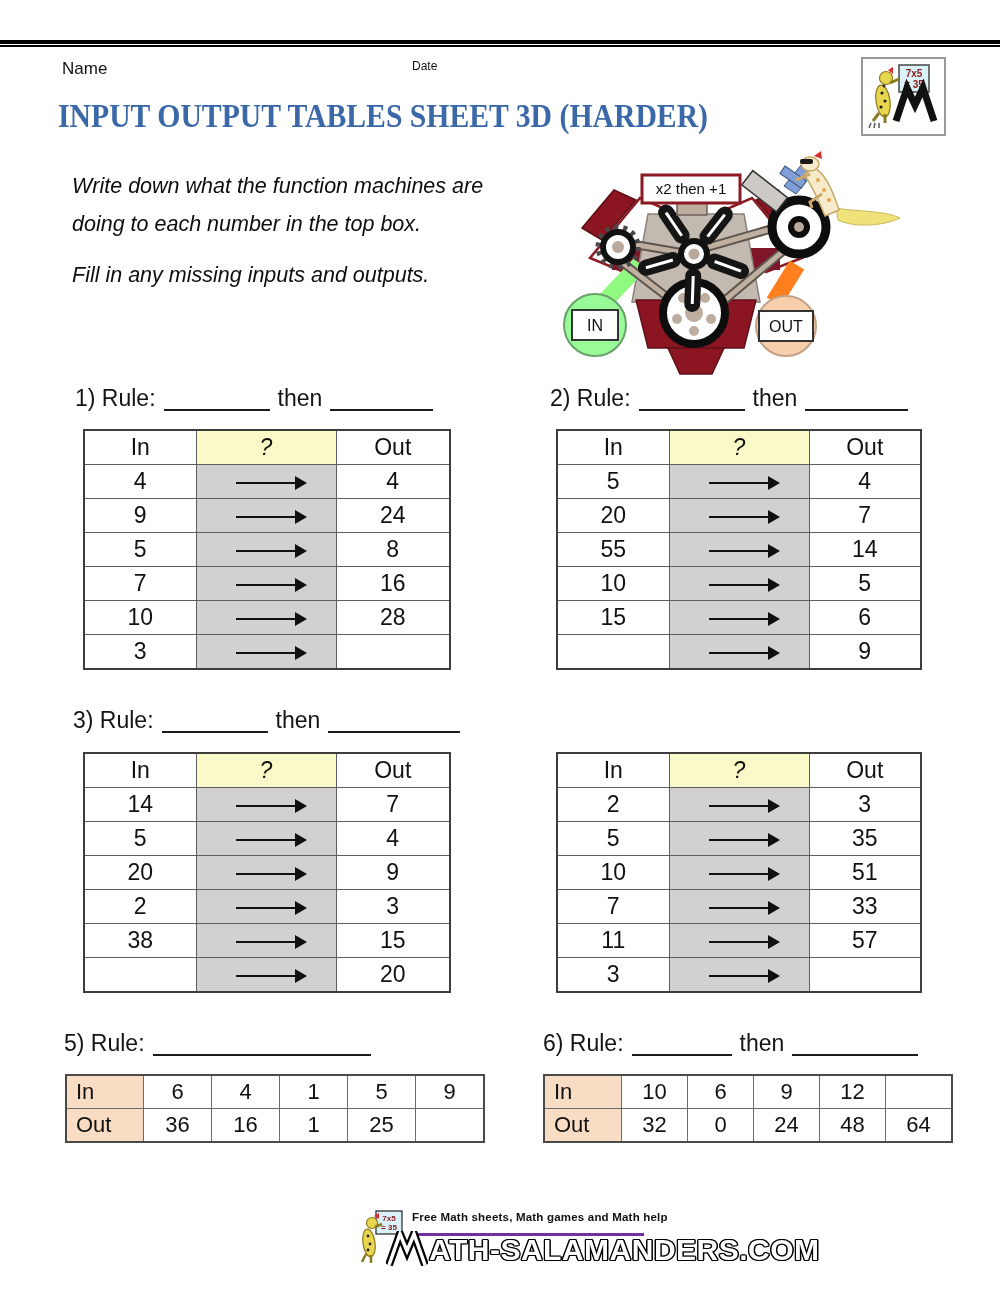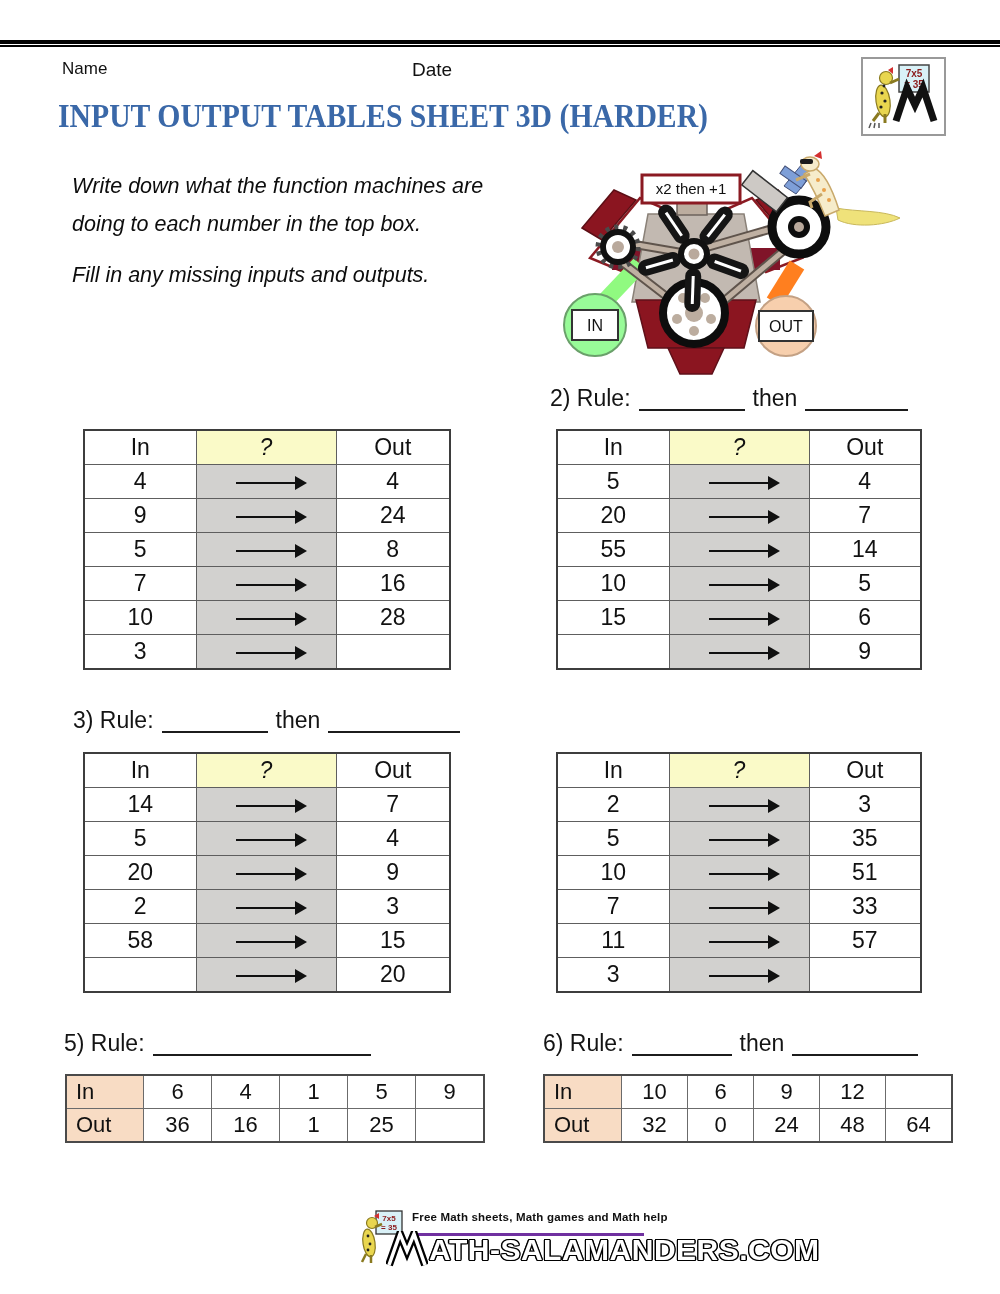--- a/index.html
+++ b/index.html
@@ -2,21 +2,21 @@
 <html><head>
 <meta charset="utf-8">
 <style>
   html,body{margin:0;padding:0;background:#fff;}
   .page{position:relative;width:1000px;height:1294px;background:#ffffff;overflow:hidden;
         font-family:"Liberation Sans",sans-serif;color:#111;}
   
   .top-rule{position:absolute;left:0;top:40px;width:1000px;height:1px;background:#fff;
             border-top:4px solid #000;border-bottom:2px solid #000;}
   .name-label{position:absolute;left:62px;top:59px;font-size:17px;}
-  .date-label{position:absolute;left:412px;top:59px;font-size:19px;}
+  .date-label{position:absolute;left:412px;top:59px;font-size:12px;}
   .logo-box{position:absolute;left:861px;top:57px;width:81px;height:75px;border:2px solid #999;background:#fff;}
   .page-title{position:absolute;left:58px;top:98px;font-family:"Liberation Serif",serif;
               font-weight:700;font-size:33px;color:#3a68a8;white-space:nowrap;
               transform:scaleX(0.90);transform-origin:left top;letter-spacing:0px;}
   .instructions{position:absolute;left:72px;top:168px;width:424px;font-size:21.5px;
                 font-style:italic;line-height:37.5px;color:#0d0d0d;}
   .instructions p{margin:0 0 14px 0;}
   .machine{position:absolute;left:552px;top:150px;width:448px;height:228px;}
 
   .rule-line{position:absolute;font-size:23px;white-space:nowrap;color:#141414;}
@@ -181,20 +181,23 @@
       <rect x="20" y="160" width="46" height="30" fill="#fff" stroke="#333" stroke-width="2"></rect>
       <text x="43" y="181" text-anchor="middle" font-size="16" fill="#111" font-family="Liberation Sans, sans-serif">IN</text>
     </g>
     <g>
       <circle cx="234" cy="176" r="30" fill="#f7cfad" stroke="#c4a184" stroke-width="2"></circle>
       <rect x="207" y="161" width="54" height="30" fill="#fff" stroke="#333" stroke-width="2"></rect>
       <text x="234" y="182" text-anchor="middle" font-size="16" fill="#111" font-family="Liberation Sans, sans-serif">OUT</text>
     </g>
   </svg>
 
+  <div class="rule-line" style="left:75px;top:385px">
+    <span>1) Rule:</span><span class="blank" style="width:106px"></span><span>then</span><span class="blank" style="width:103px"></span>
+  </div>
   <div class="rule-line" style="left:550px;top:385px">
     <span>2) Rule:</span><span class="blank" style="width:106px"></span><span>then</span><span class="blank" style="width:103px"></span>
   </div>
   <div class="rule-line" style="left:73px;top:707px">
     <span>3) Rule:</span><span class="blank" style="width:106px"></span><span>then</span><span class="blank" style="width:132px"></span>
   </div>
 
   <table class="vtable" style="left:83px;top:429px">
     <colgroup>
         <col style="width:112px">
@@ -315,21 +318,21 @@
           <td>20</td>
           <td class="c-mid"><span class="arrow"></span></td>
           <td>9</td>
         </tr>
         <tr>
           <td>2</td>
           <td class="c-mid"><span class="arrow"></span></td>
           <td>3</td>
         </tr>
         <tr>
-          <td>58</td>
+          <td>38</td>
           <td class="c-mid"><span class="arrow"></span></td>
           <td>15</td>
         </tr>
         <tr>
           <td></td>
           <td class="c-mid"><span class="arrow"></span></td>
           <td>20</td>
         </tr>
       </tbody>
   </table>

